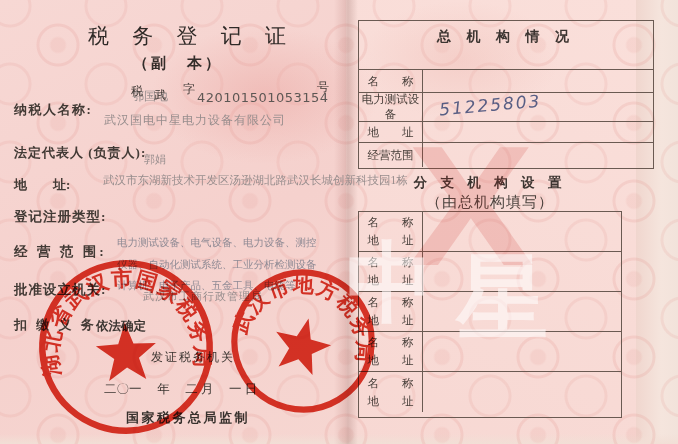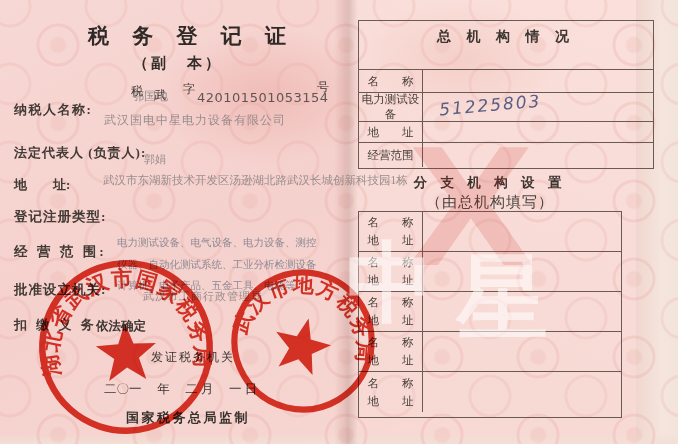--- a/index.html
+++ b/index.html
@@ -69,21 +69,21 @@
 
   <div class="page-left"></div>
   <div class="page-right"></div>
   <div class="edge-right"></div>
   <div class="edge-bottom"></div>
   <div class="emblems"></div>
   <div class="stain1"></div>
   <div class="stain2"></div>
   <div class="gutter"></div>
 
-  <div class="t" style="left:88px;top:22px;width:180px;text-align:left;font-size:21px;font-weight:700;letter-spacing:9px;color:#2f2a27;">税 务 登 记 证</div>
+  <div class="t" style="left:88px;top:22px;width:180px;text-align:left;font-size:21px;font-weight:400;letter-spacing:9px;color:#2f2a27;">税 务 登 记 证</div>
   <div class="t" style="left:88px;top:54px;width:180px;text-align:center;font-size:15px;font-weight:700;letter-spacing:3px;color:#332d2a;">（副　本）</div>
 
   <div class="t gray" style="left:90px;top:88px;font-size:12px;margin-left:42px;">鄂国地</div>
   <div class="t" style="left:131px;top:83px;font-size:12px;">税</div>
   <div class="t" style="left:154px;top:87px;font-size:12px;">武</div>
   <div class="t" style="left:183px;top:81px;font-size:12px;">字</div>
   <div class="t" style="left:197px;top:90px;font-size:13px;color:#5d5754;letter-spacing:.5px;font-family:'DejaVu Sans',sans-serif;">420101501053154</div>
   <div class="t" style="left:317px;top:79px;font-size:12px;">号</div>
 
   <div class="t lab" style="left:14px;top:101px;font-size:13px;letter-spacing:1.5px;">纳税人名称:</div>

